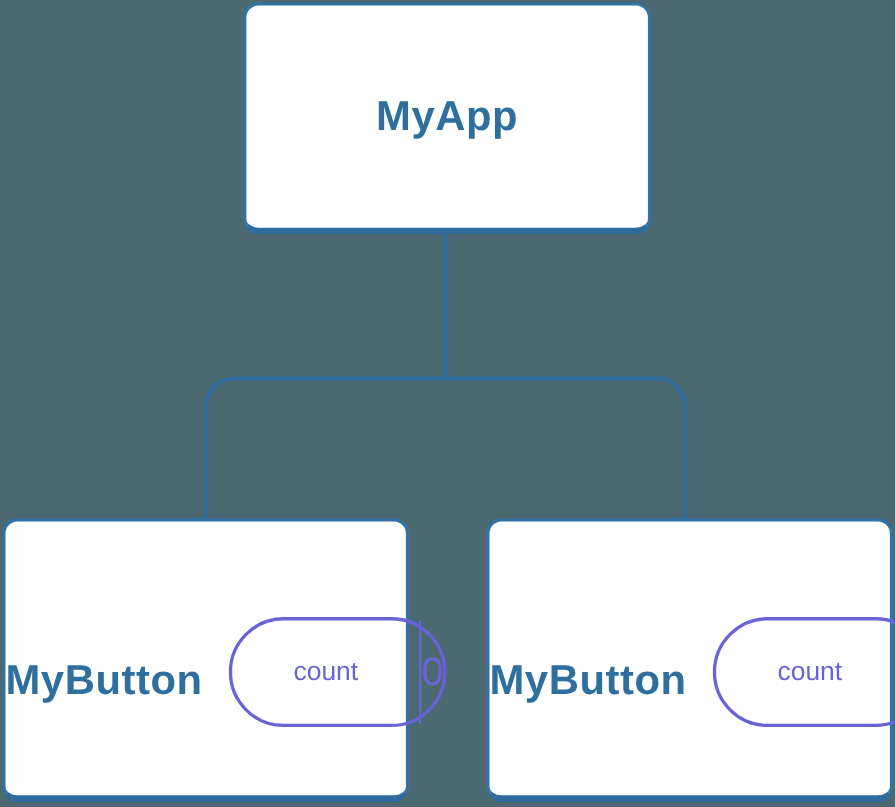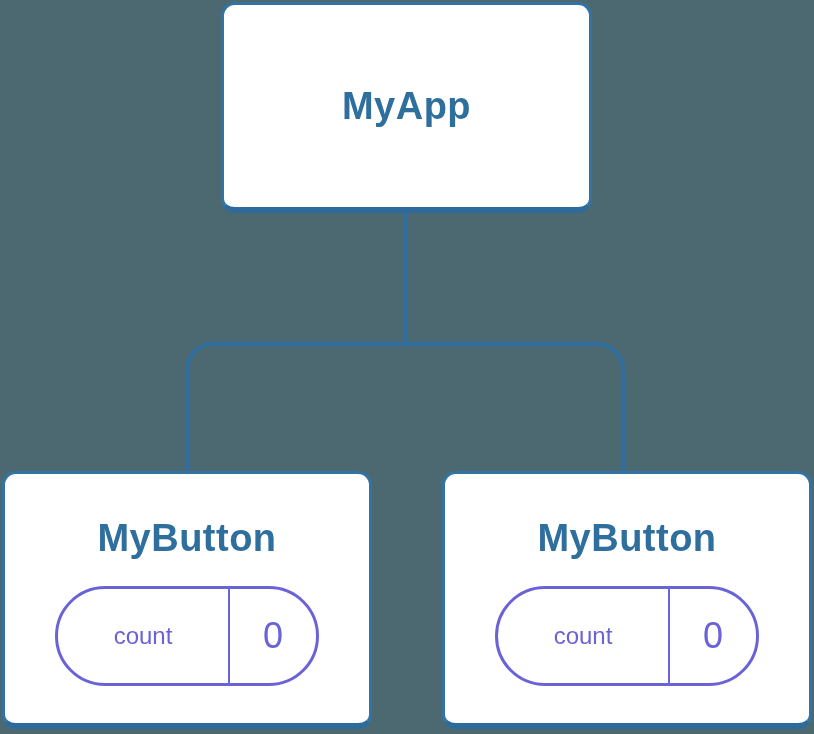--- a/index.html
+++ b/index.html
@@ -34,22 +34,23 @@
     height: 211px;
     display: flex;
     align-items: center;
     justify-content: center;
   }
   .card.child {
     top: 471px;
     width: 370px;
     height: 258px;
     display: flex;
-    flex-direction: column;
+    flex-direction: row;
     align-items: center;
+    gap: 24px;
   }
   .card.child.left  { left: 2px; }
   .card.child.right { left: 442px; }
 
   .card-label {
     font-size: 38px;
     font-weight: 600;
     letter-spacing: 0.5px;
     color: var(--component-text, #2E6F9E);
     line-height: 48px;

